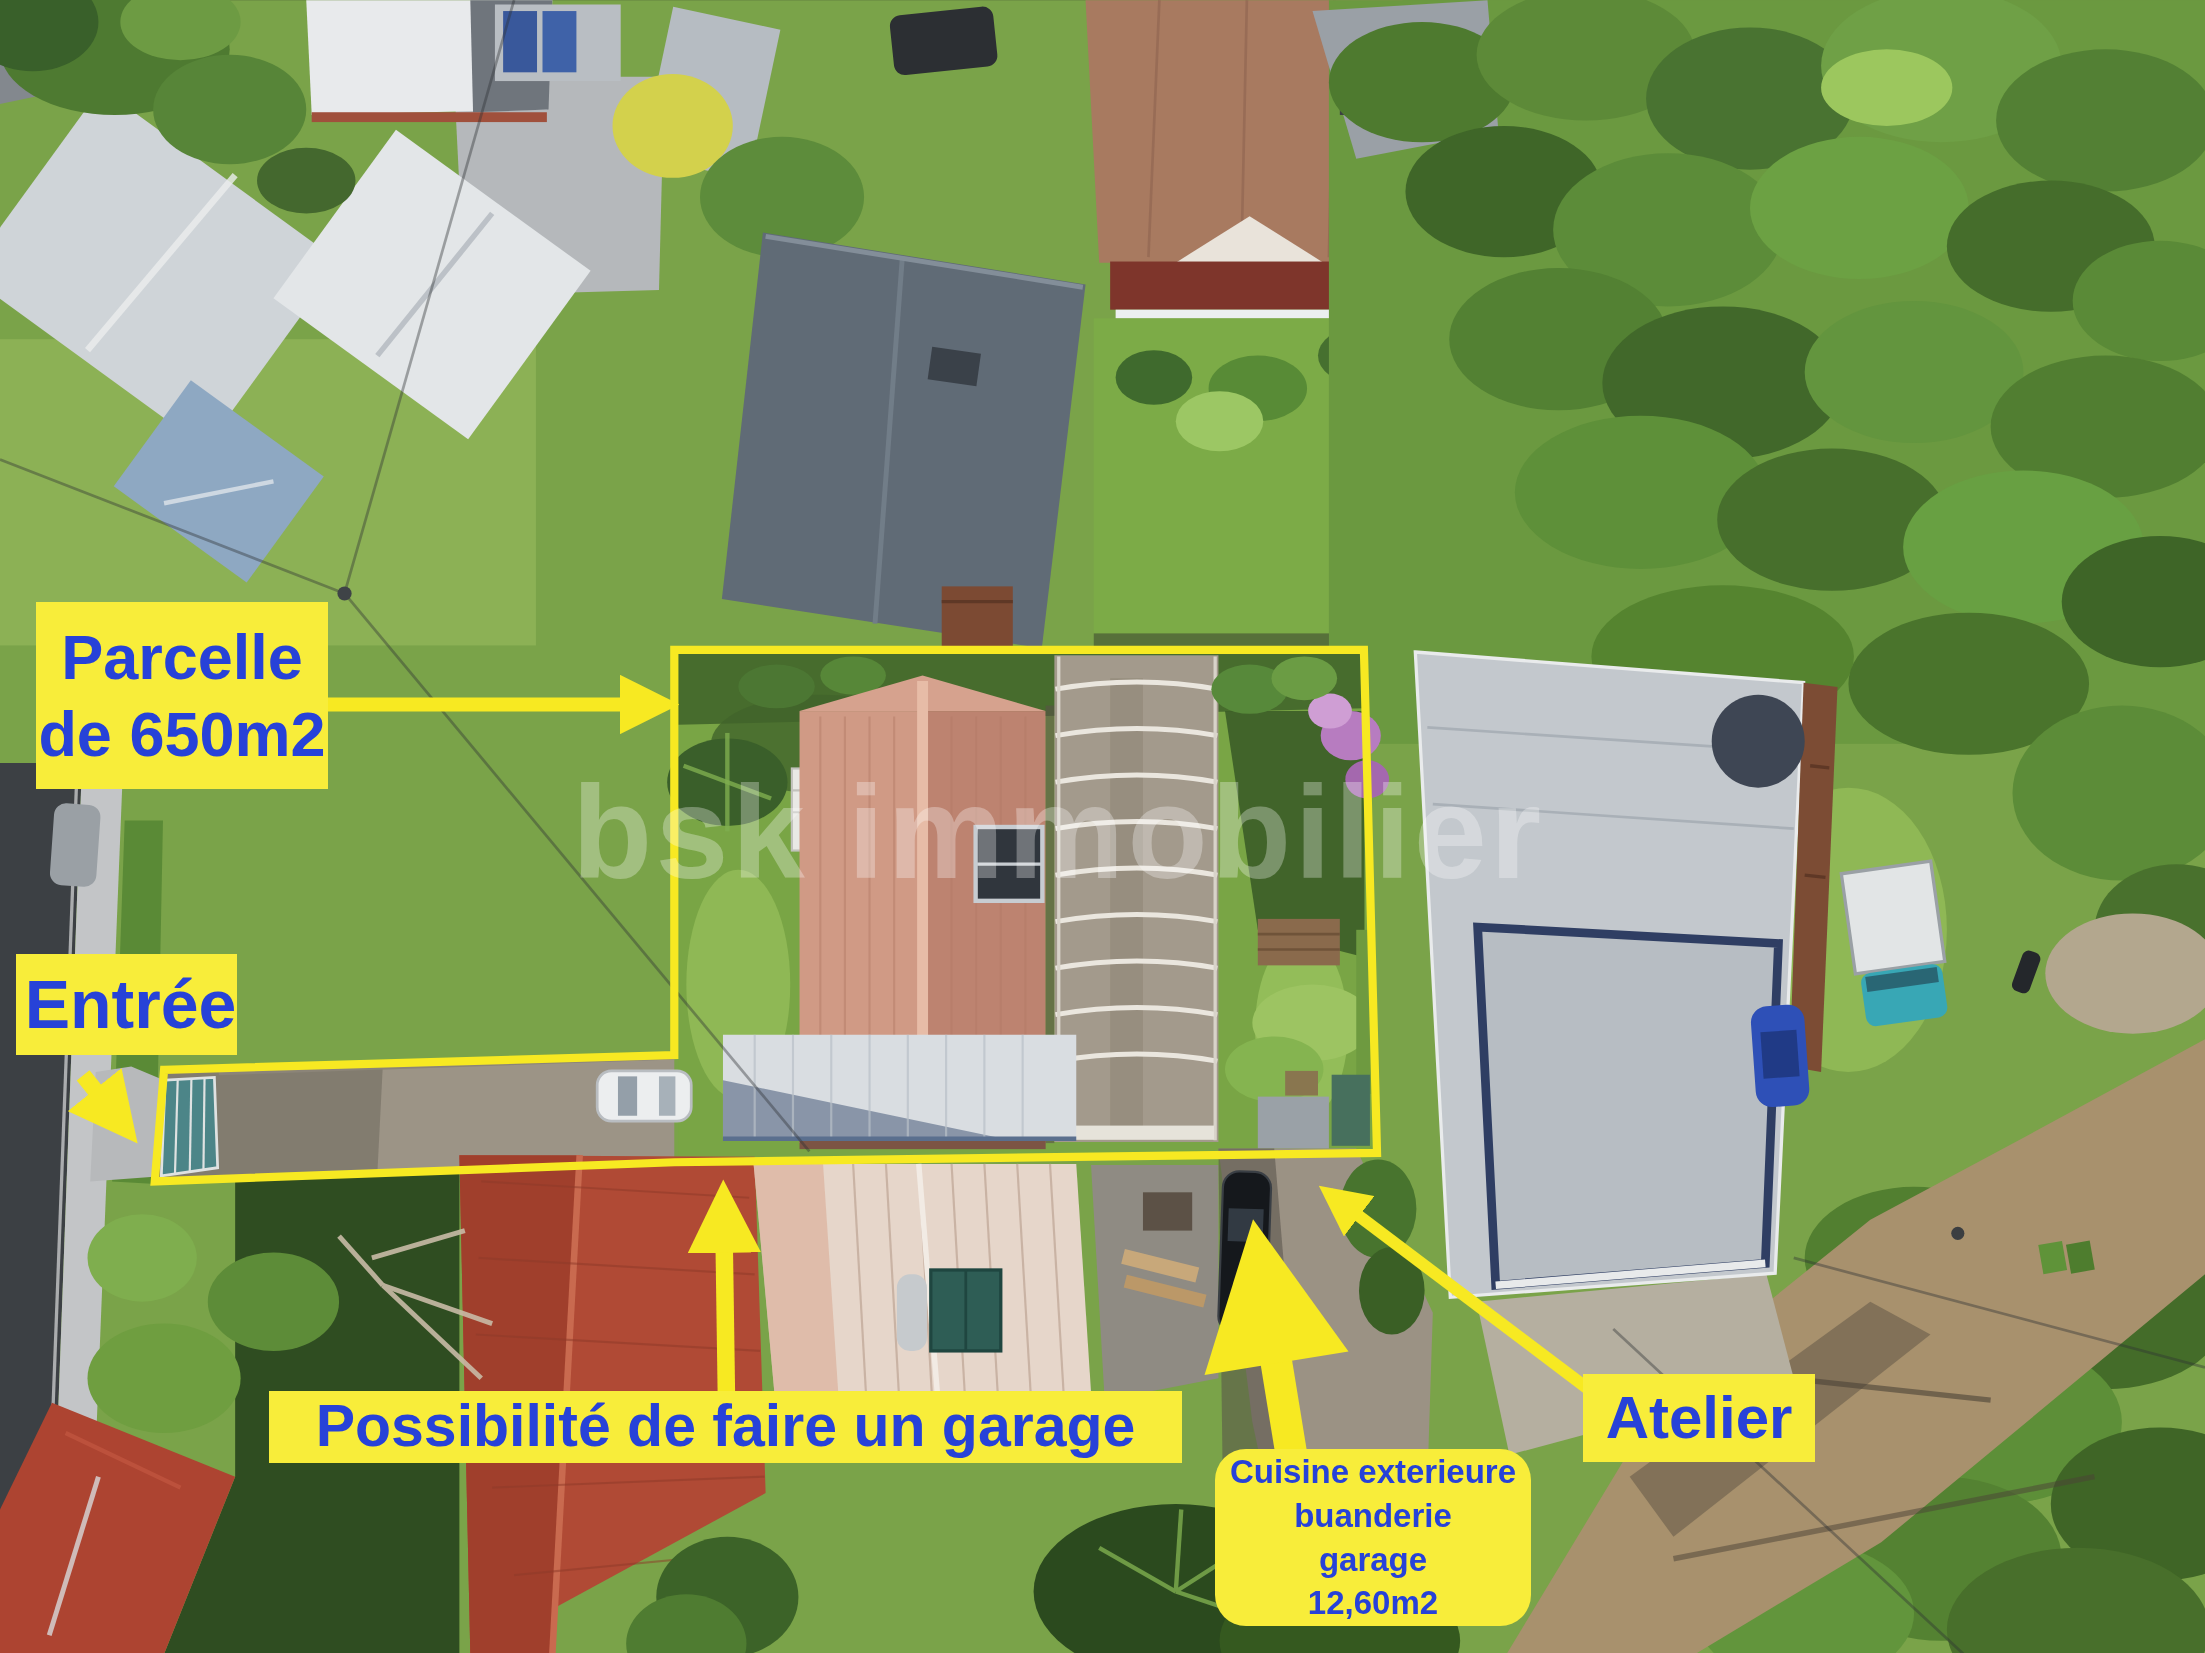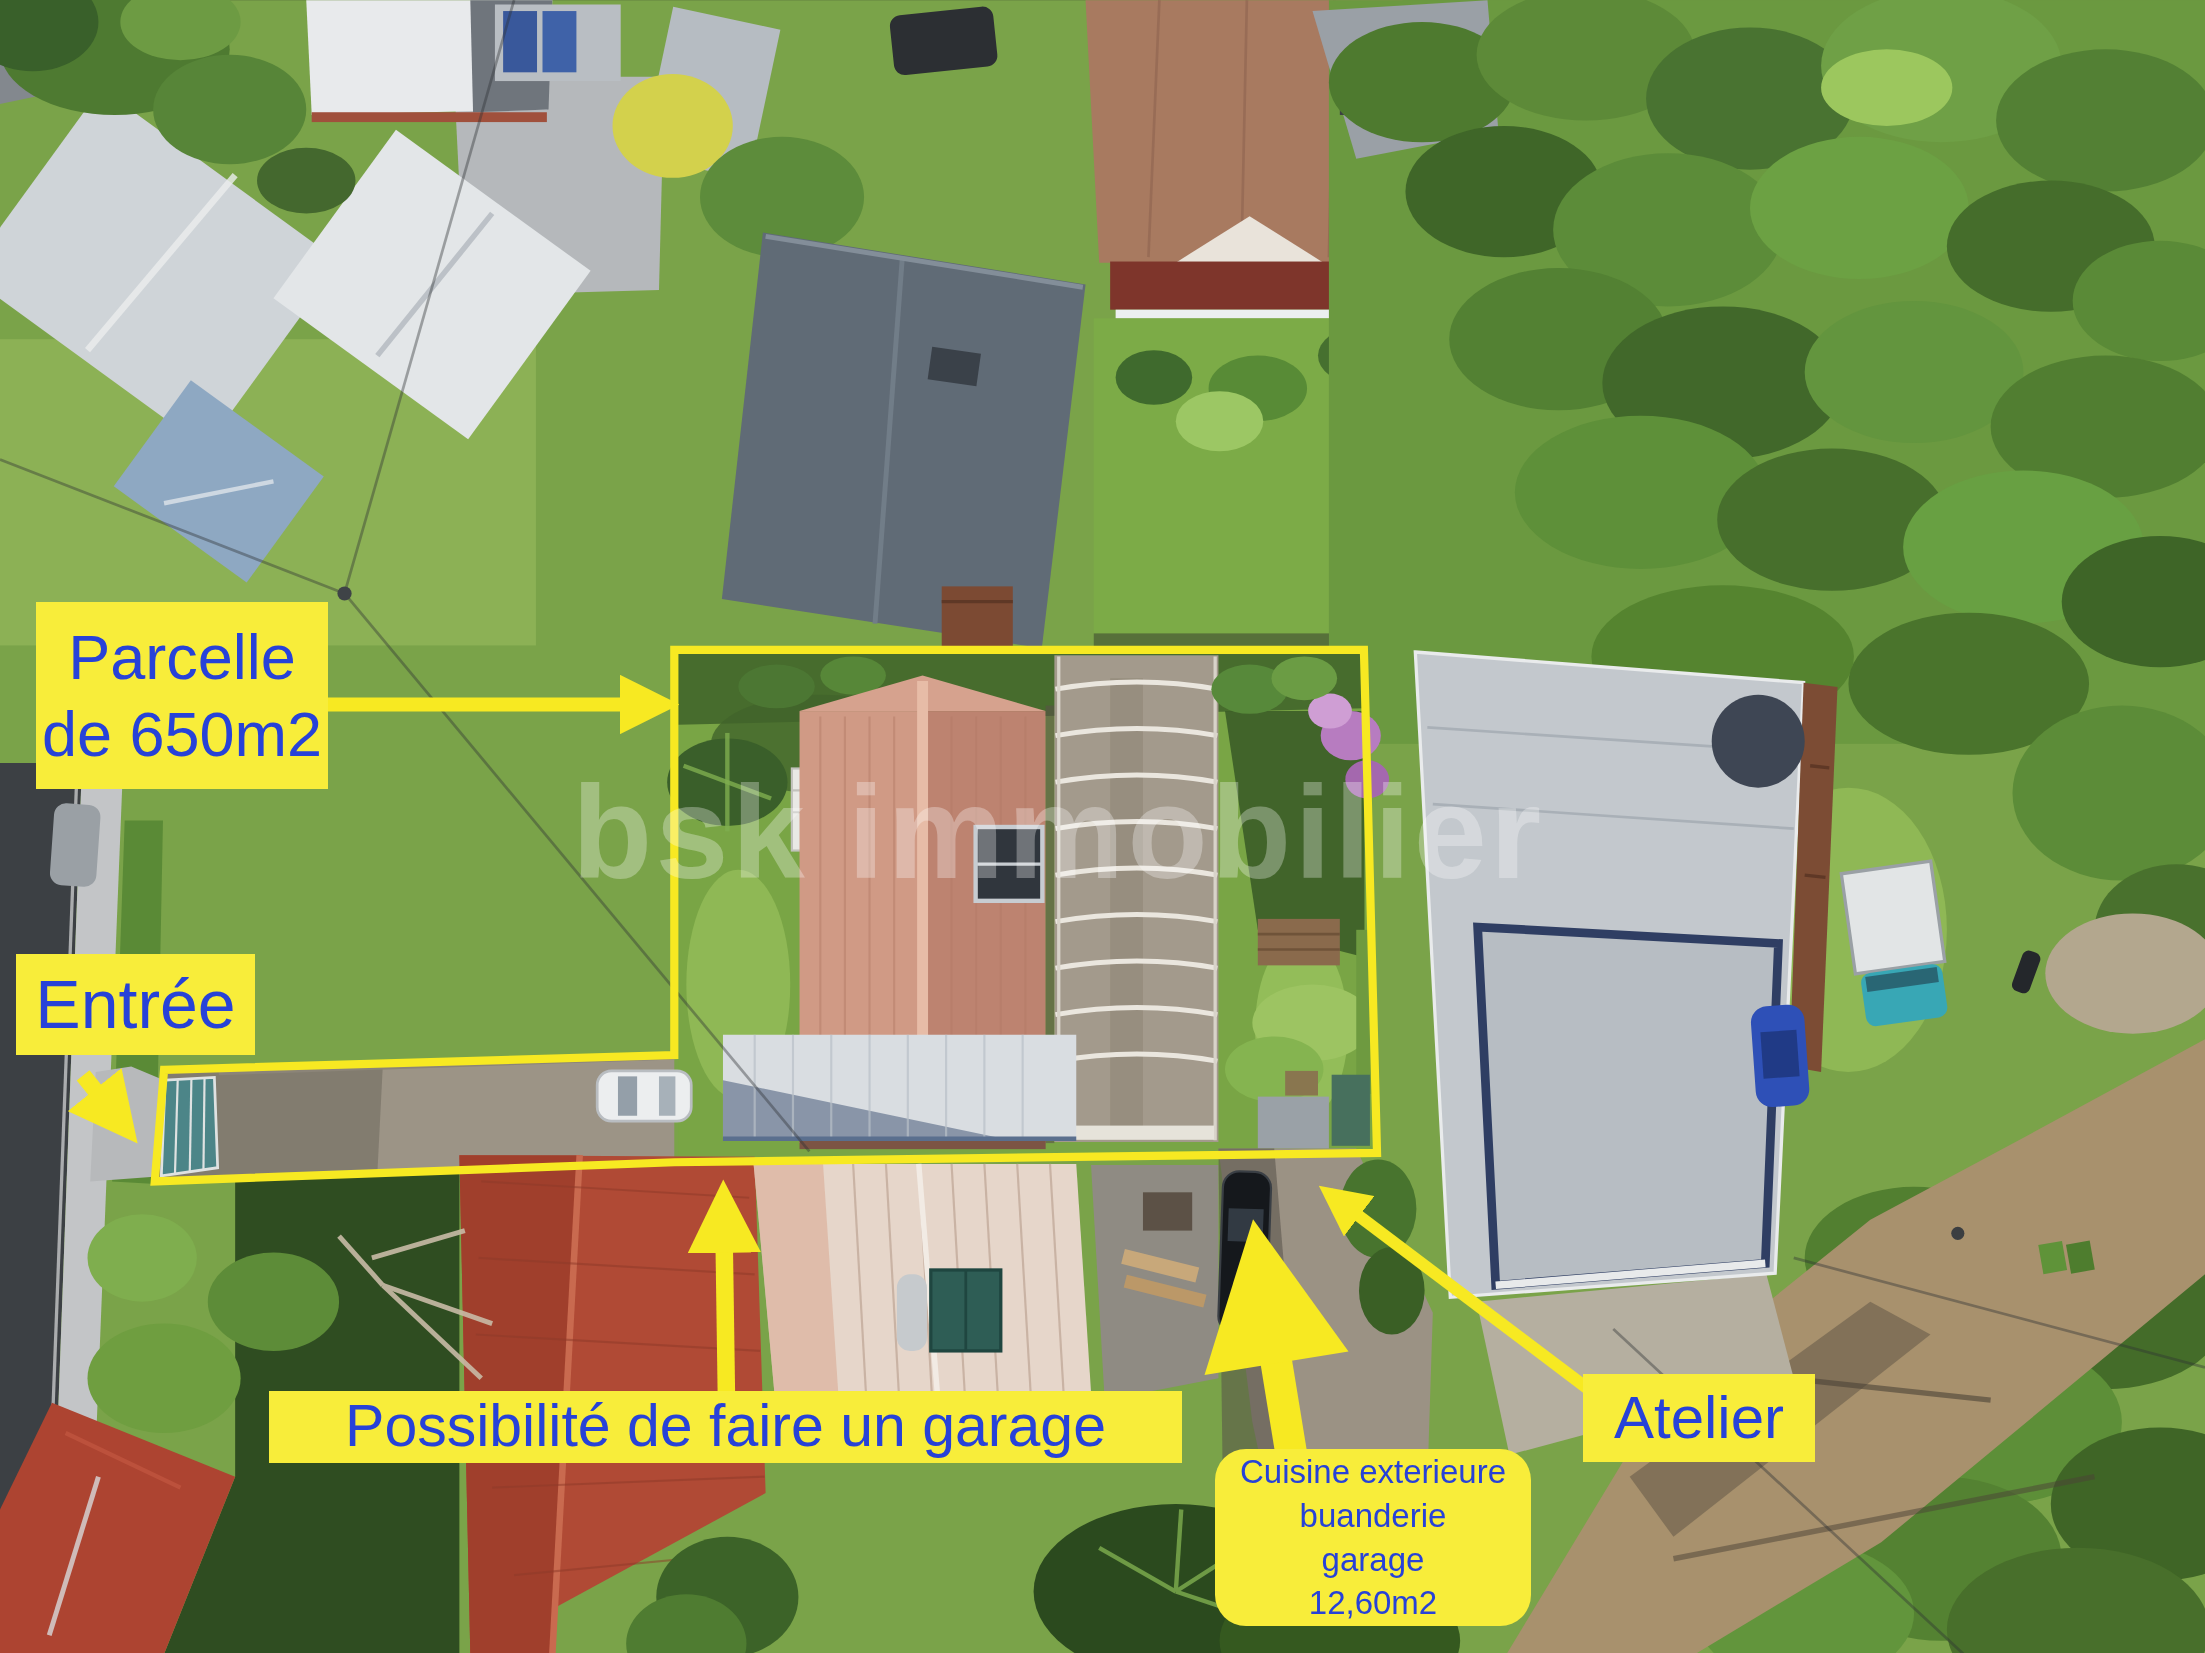--- a/index.html
+++ b/index.html
@@ -1,18 +1,18 @@
 <!DOCTYPE html>
 <html style="font-size:8.8px"><head>
 <meta charset="utf-8">
 <style>
   html,body{margin:0;padding:0;background:#222;}
   .stage{position:relative;width:2205px;height:1654px;overflow:hidden;font-family:"Liberation Sans",sans-serif;}
   .stage svg{position:absolute;left:0;top:0;}
-  .tag{position:absolute;background:#f8ed3a;color:#2742d8;font-weight:normal;display:flex;flex-direction:column;align-items:center;justify-content:center;text-align:center;line-height:1.22;}
+  .tag{position:absolute;background:#f8ed3a;color:#2742d8;font-weight:bold;display:flex;flex-direction:column;align-items:center;justify-content:center;text-align:center;line-height:1.22;}
   .tag .ln{white-space:nowrap;}
   .wmark{font-weight:bold;opacity:.30;}
 </style>
 </head>
 <body>
 
 <div class="stage">
 <svg width="2205" height="1654" viewBox="0 0 4032 3024">
   <defs>
     <marker id="ah" viewBox="0 0 10 10" refX="7.5" refY="5" markerWidth="4.2" markerHeight="4.2" orient="auto">
@@ -356,21 +356,21 @@
   </g>
 
   <text class="wmark" x="1935" y="1605" font-size="240" letter-spacing="6" fill="#ffffff" text-anchor="middle" font-family="Liberation Sans, sans-serif">bsk immobilier</text>
 </svg>
 
 <div class="tag" style="left:36px;top:602px;width:292px;height:187px;font-size:63px;">
   <div class="ln">Parcelle</div>
   <div class="ln">de 650m2</div>
 </div>
 
-<div class="tag" style="left:16px;top:954px;width:239px;height:101px;font-size:68px;">
+<div class="tag" style="left:16px;top:954px;width:213px;height:101px;font-size:68px;padding-left:8px;">
   <div class="ln">Entrée</div>
 </div>
 
 <div class="tag" style="left:269px;top:1391px;width:913px;height:72px;font-size:59px;">
   <div class="ln">Possibilité de faire un garage</div>
 </div>
 
 <div class="tag" style="left:1215px;top:1449px;width:316px;height:177px;font-size:33px;line-height:1.32;border-radius:31px;">
   <div class="ln">Cuisine exterieure</div>
   <div class="ln">buanderie</div>

